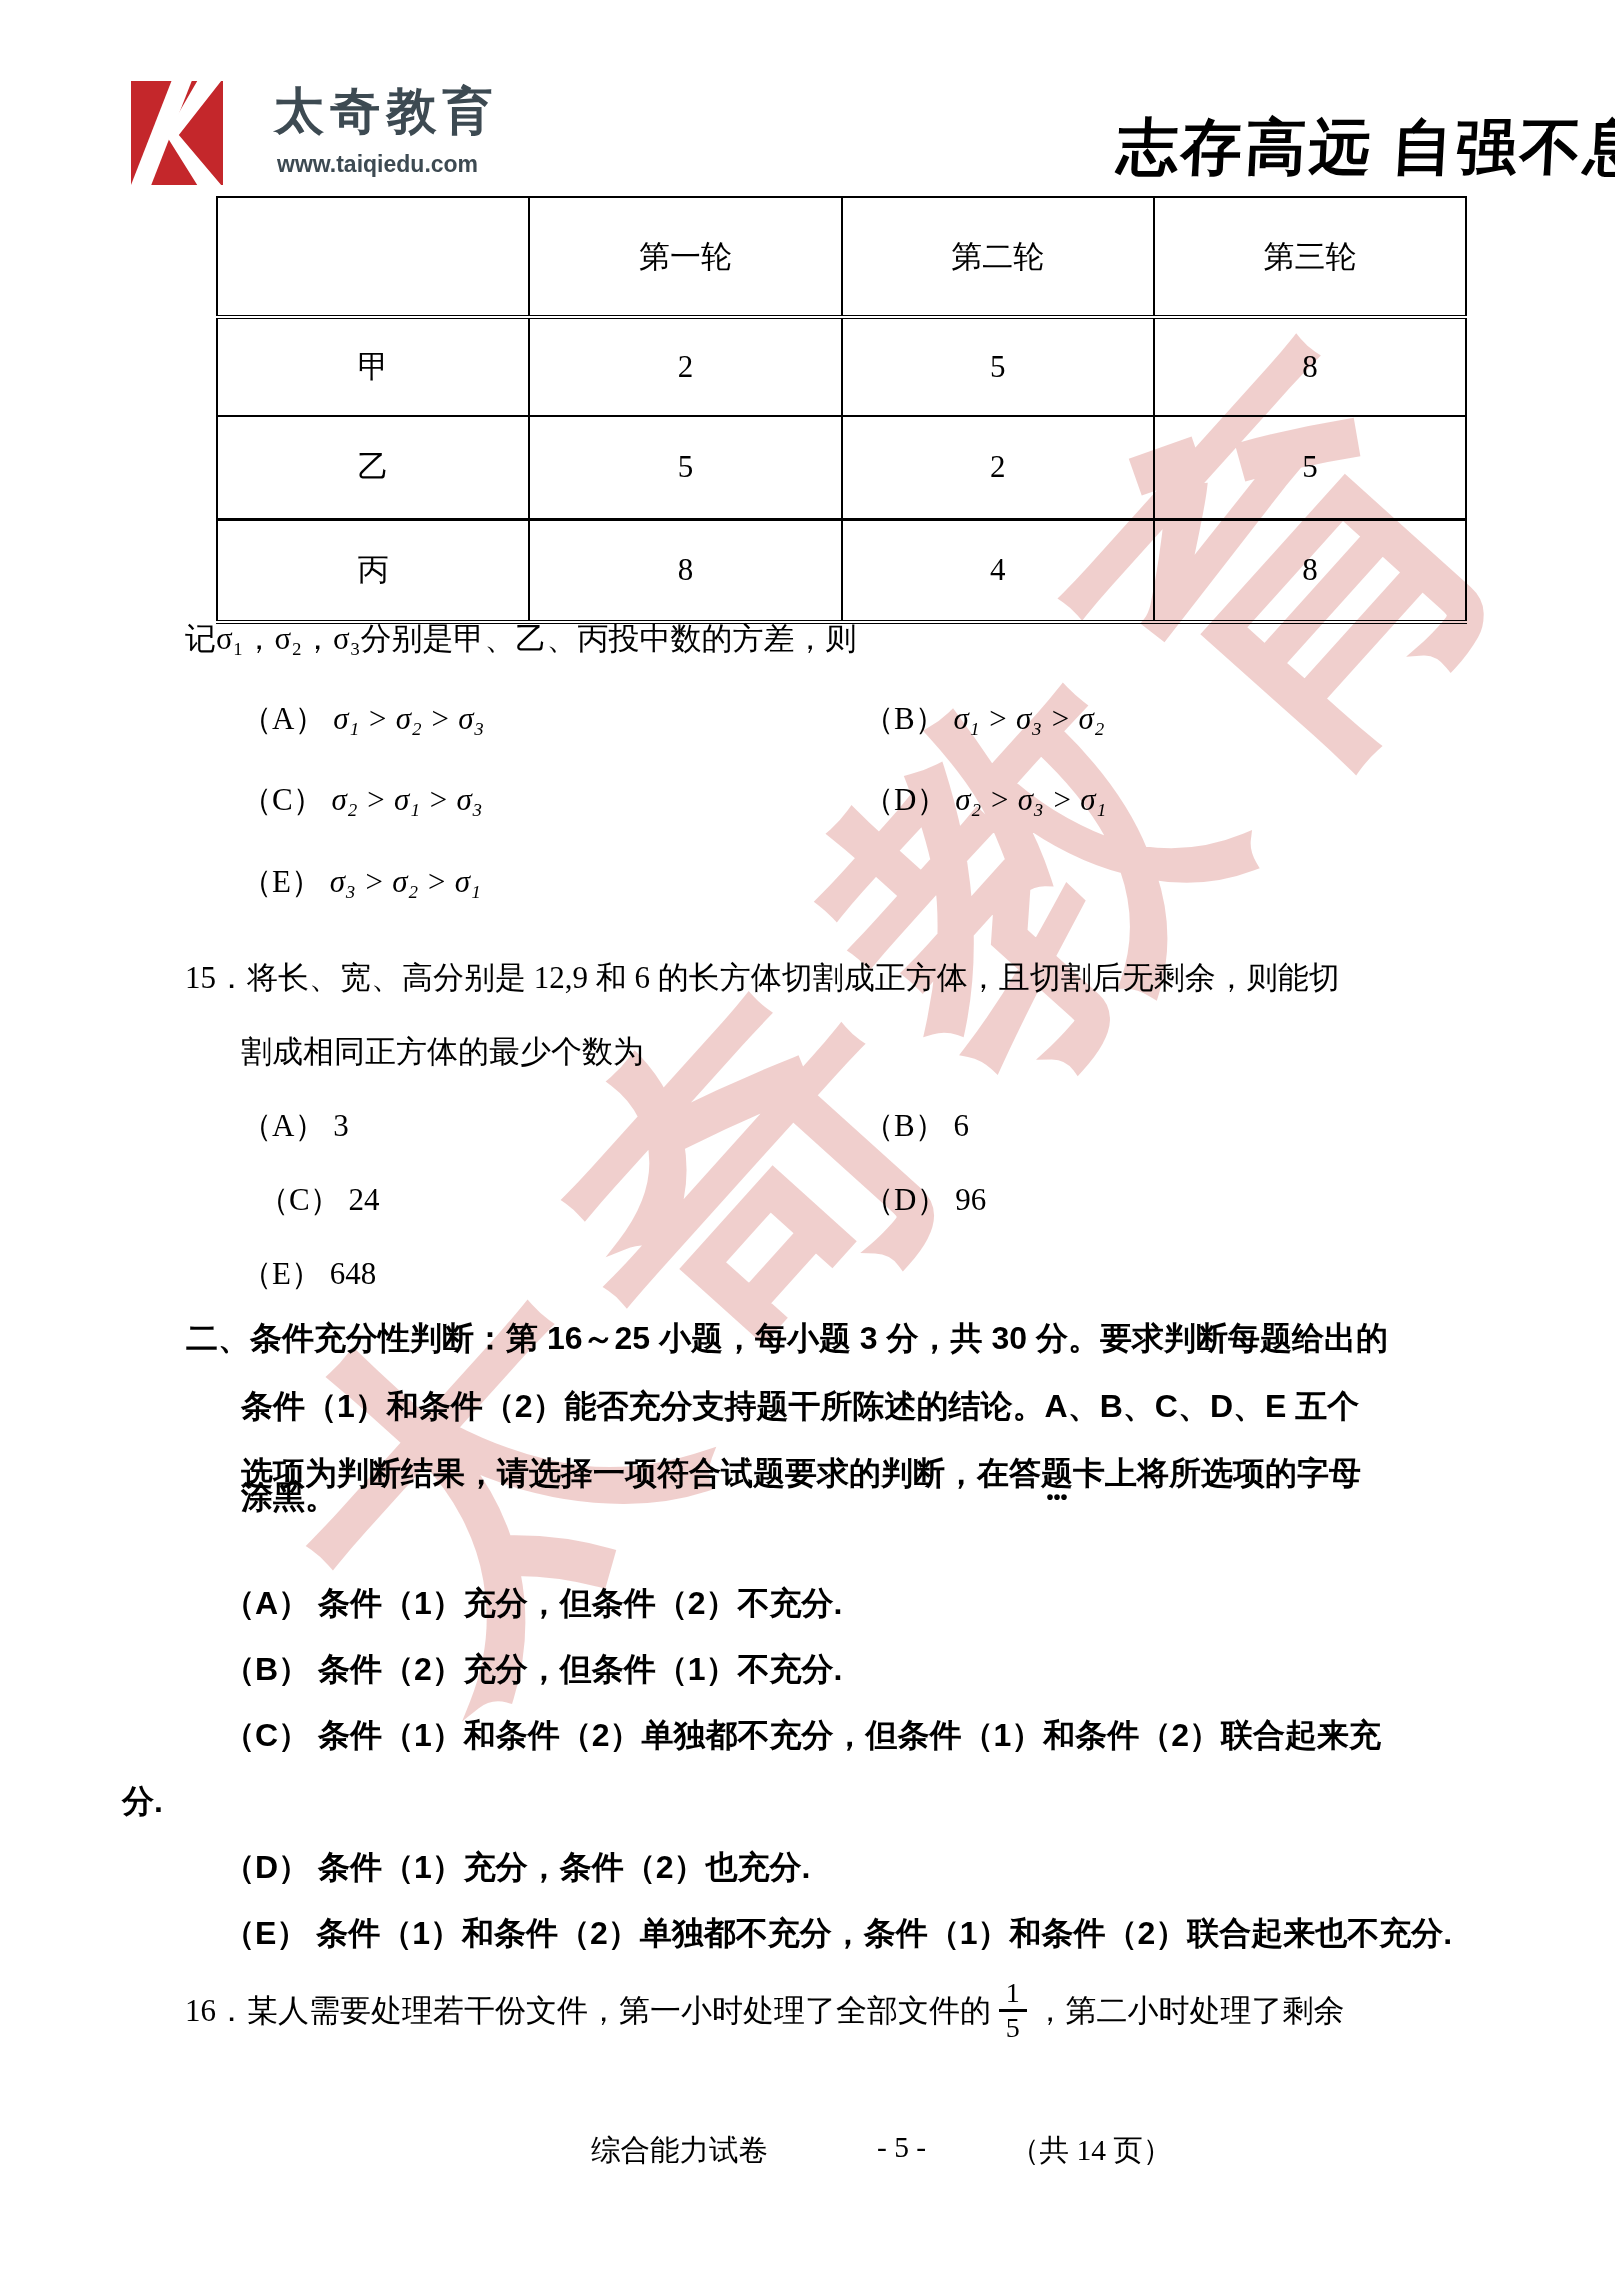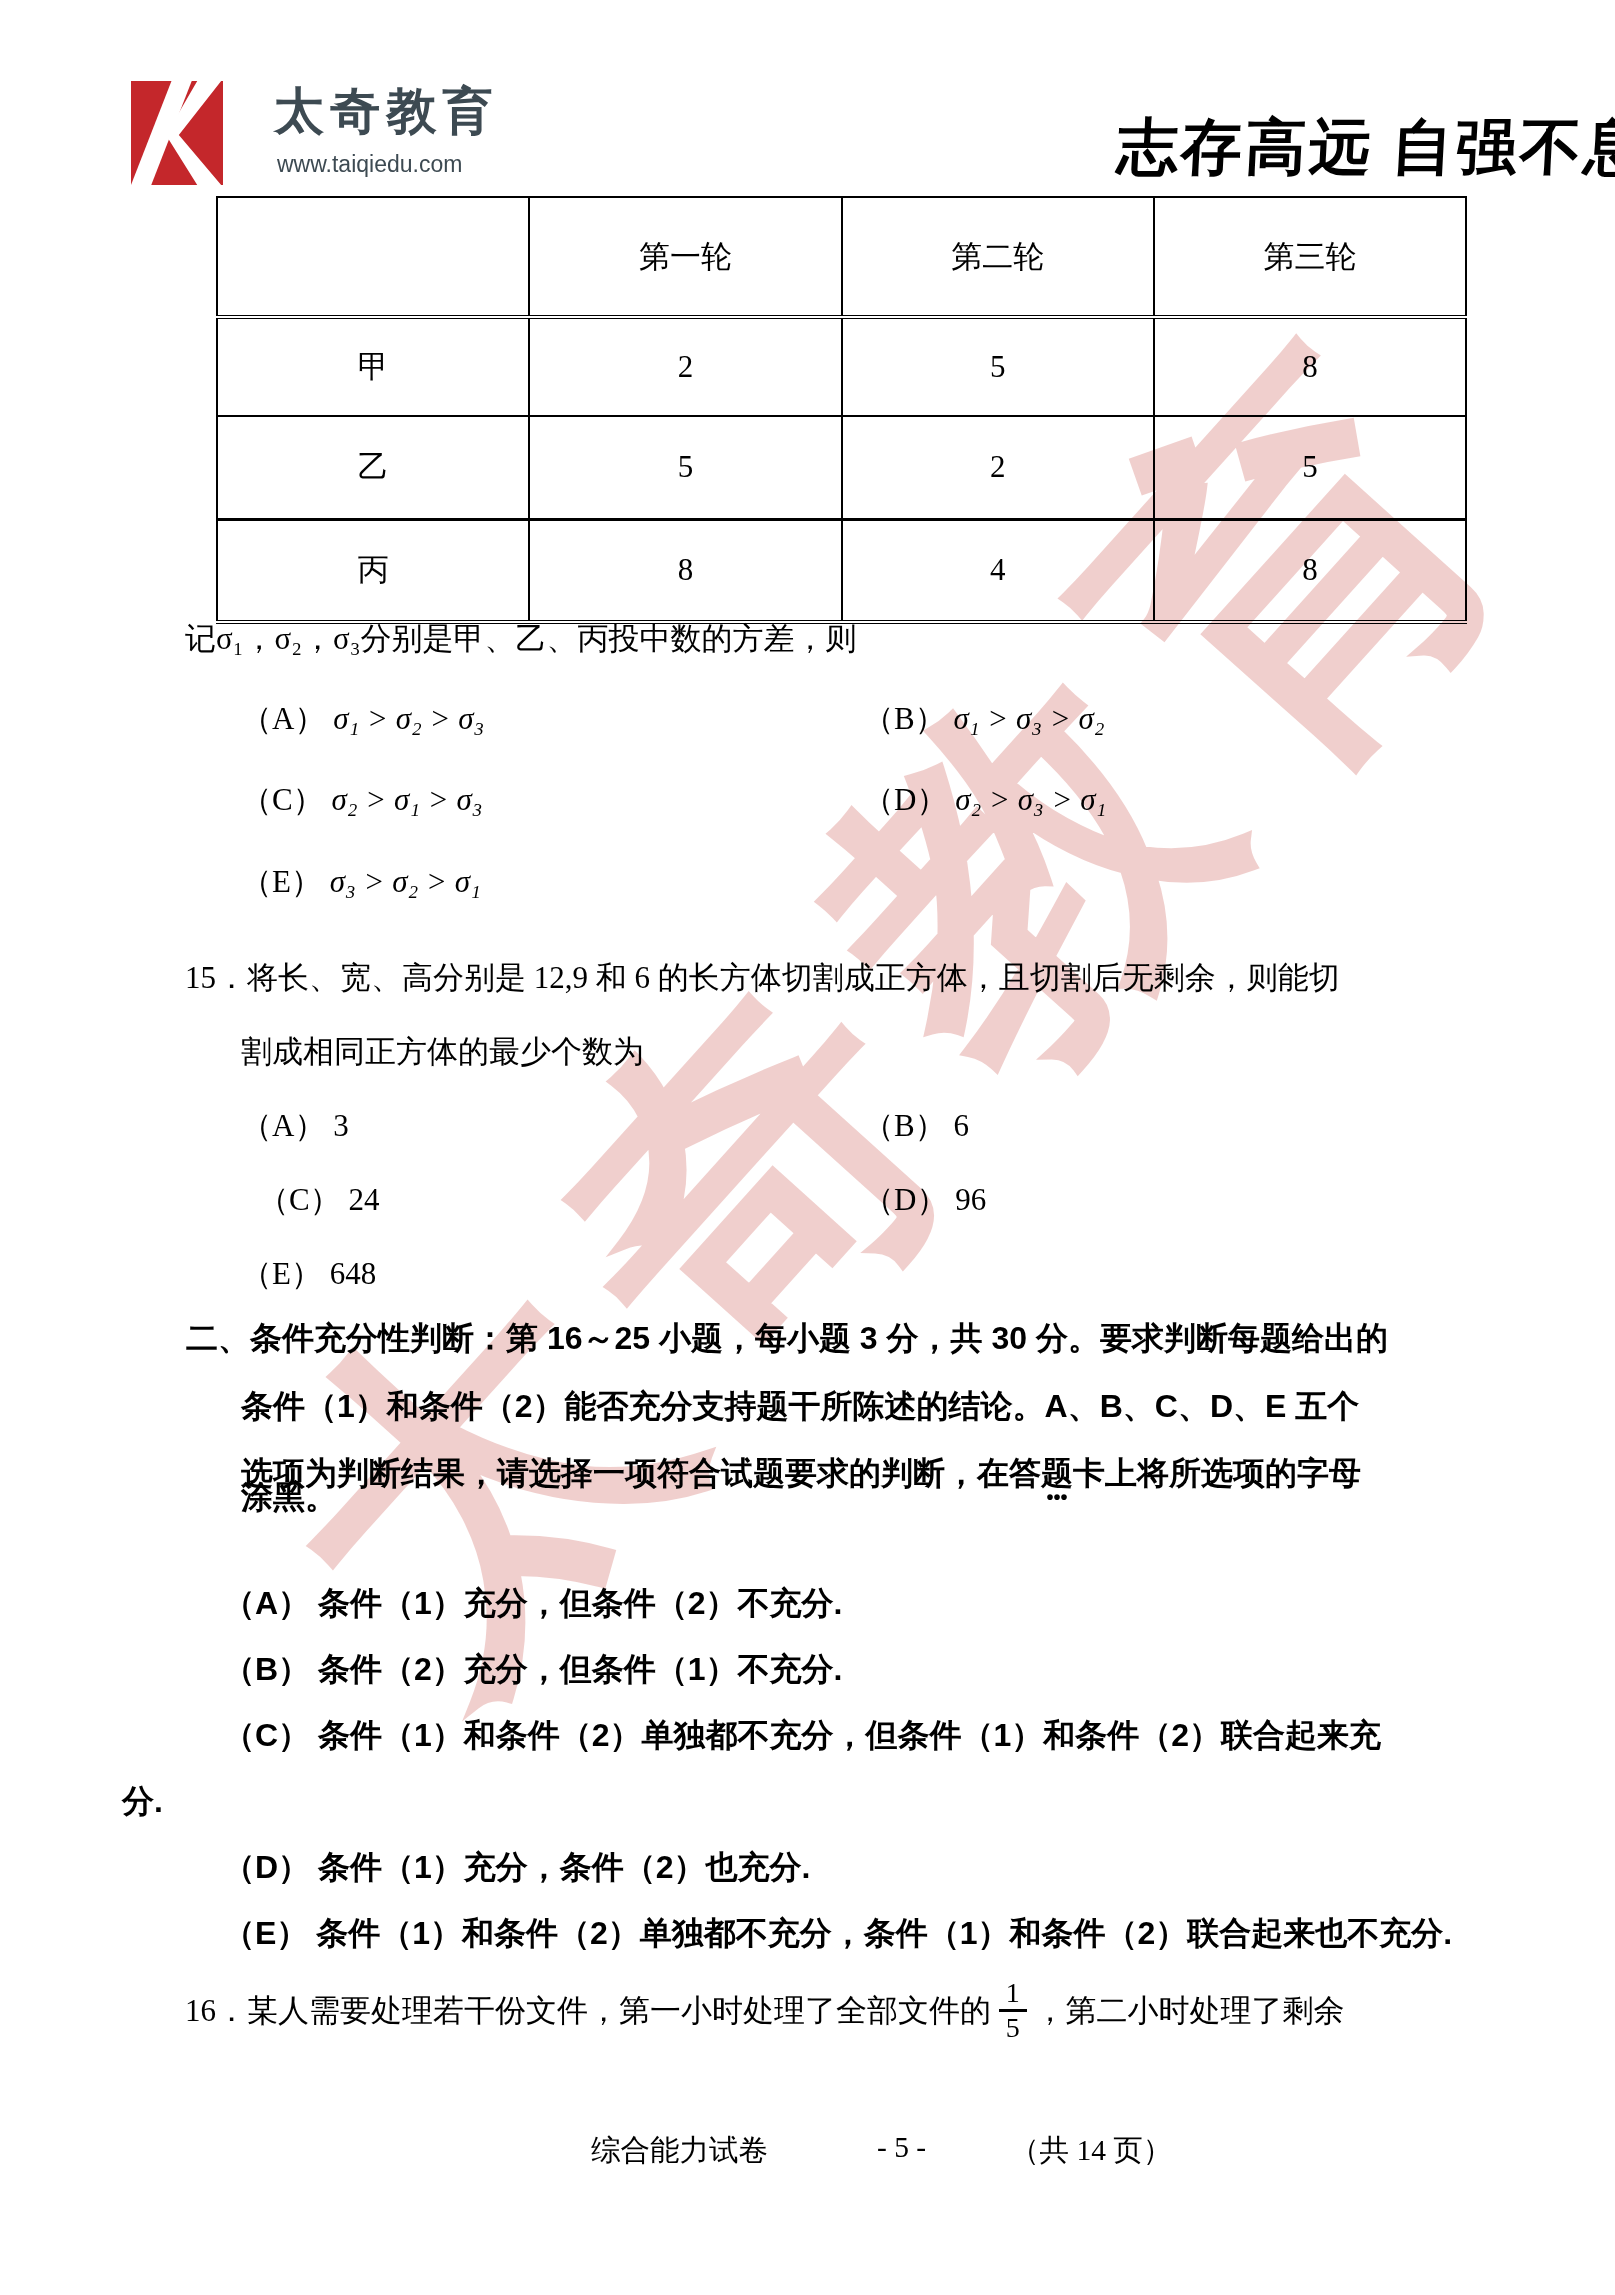--- a/index.html
+++ b/index.html
@@ -30,21 +30,21 @@
   .logo-box { position:absolute; left:131px; top:81px; width:92px; height:104px; }
   .brand-name {
     position:absolute; left:274px; top:78px;
     font-family:"Liberation Sans", sans-serif;
     font-weight:bold; font-size:50px; letter-spacing:6.2px;
     color:#3d4a52;
   }
   .brand-url {
     position:absolute; left:277px; top:151px;
     font-family:"Liberation Sans", sans-serif;
-    font-weight:normal; font-size:23px;
+    font-weight:bold; font-size:23px;
     color:#3d4a52;
   }
   .slogan {
     position:absolute; left:1117px; top:107px;
     font-family:"Liberation Serif", serif;
     font-weight:900; font-size:61px; letter-spacing:3.1px;
     transform:skewX(-3deg);
     white-space:nowrap;
   }
   

